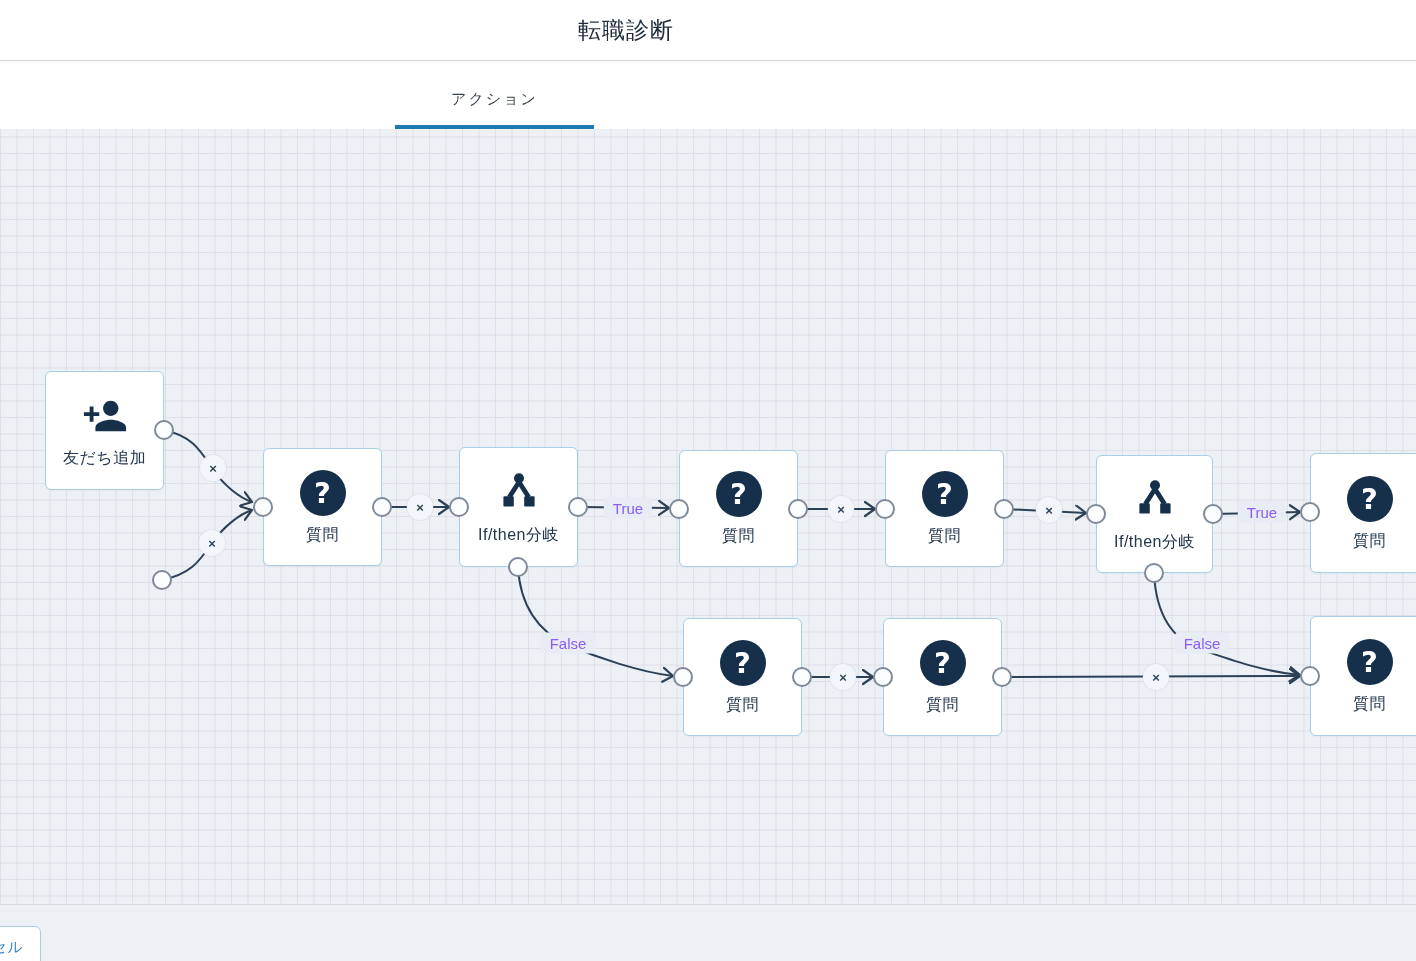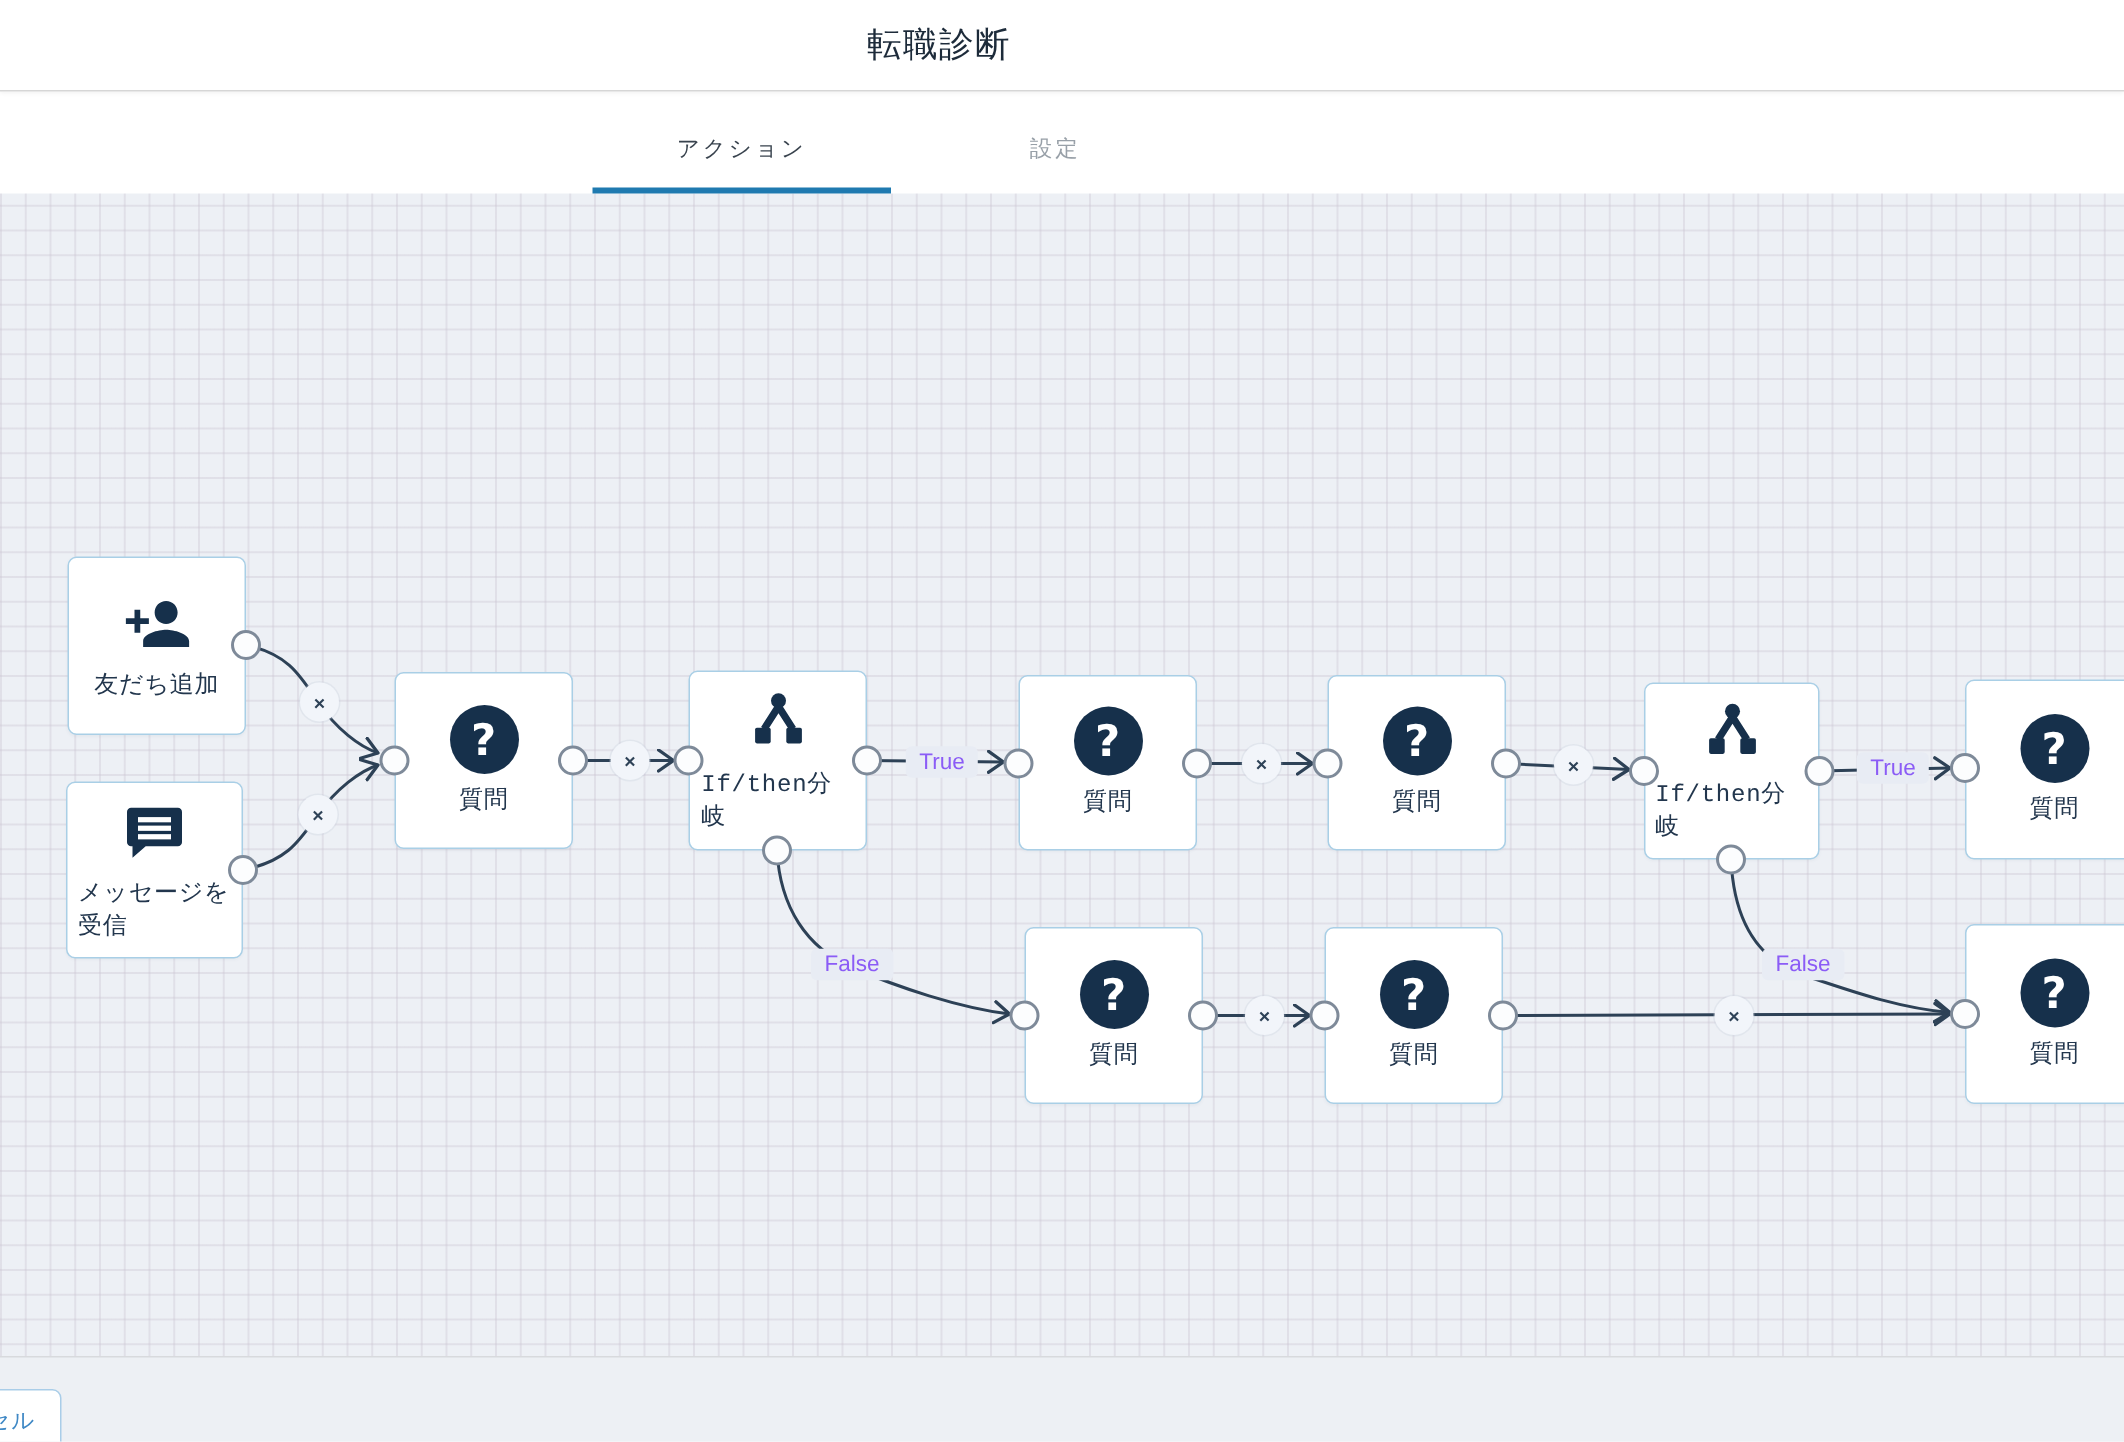--- a/index.html
+++ b/index.html
@@ -42,23 +42,22 @@
     display:flex;flex-direction:column;align-items:center;justify-content:center;gap:7px;
     z-index:2;cursor:pointer;box-shadow:0 1px 2px rgba(70,90,110,.05);box-sizing:border-box;
   }
   .node-icon{height:48px;display:flex;align-items:center;justify-content:center;color:#16304b;}
   .q-badge{
     width:46px;height:46px;border-radius:50%;background:#16304b;color:#fff;
     font-size:29px;font-weight:700;display:flex;align-items:center;justify-content:center;
     font-family:"DejaVu Sans",sans-serif;
   }
   .node-label{
-    font-size:16px;color:#22364d;text-align:left;line-height:1.35;max-width:102px;
+    font-size:16px;color:#22364d;text-align:center;line-height:1.35;max-width:102px;
     letter-spacing:.5px;
-    font-family:Liberation Mono, monospace;
   }
   .port{
     position:absolute;width:16px;height:16px;border:2px solid #7e8a99;border-radius:50%;
     background:#fcfdfe;transform:translate(-50%,-50%);z-index:3;cursor:crosshair;box-sizing:content-box;
   }
   .edge-delete{
     position:absolute;width:26px;height:26px;border-radius:50%;background:#f2f5fa;
     color:#2e4257;display:flex;align-items:center;justify-content:center;
     font-size:13px;font-weight:700;transform:translate(-50%,-50%);z-index:3;cursor:pointer;
     box-shadow:0 0 0 1px rgba(190,200,215,.25);
@@ -81,21 +80,20 @@
 </style>
 </head>
 <body>
 
 <div class="titlebar">
   <div class="title">転職診断</div>
 </div>
 
 <div class="tabbar">
   <div class="tab tab-actions active">アクション</div>
-  <div class="tab tab-settings">設定</div>
 </div>
 
 <div class="canvas">
     <svg id="edge-layer" width="1416" height="784">
       <defs>
         <marker id="arrow" markerUnits="userSpaceOnUse" markerWidth="18" markerHeight="18" refX="11" refY="8" orient="auto">
           <path d="M1,1 L11,8 L1,15" fill="none" stroke="#2d4156" stroke-width="2.2" stroke-linecap="round" stroke-linejoin="round"></path>
         </marker>
       </defs>
       <path d="M164,310 C192,316 200,330 212,348 S240,378 252,382" fill="none" stroke="#2d4156" stroke-width="2" marker-end="url(#arrow)"></path>
@@ -110,31 +108,20 @@
       <path d="M802,557 L873,557" fill="none" stroke="#2d4156" stroke-width="2" marker-end="url(#arrow)"></path>
       <path d="M1002,557 L1300,556" fill="none" stroke="#2d4156" stroke-width="2" marker-end="url(#arrow)"></path>
     </svg>
     <div class="node" style="left: 45px; top: 251px; width: 119px; height: 119px;">
       <div class="node-icon">
         <svg width="46" height="46" viewBox="0 0 24 24">
           <path fill="currentColor" d="M15 12c2.21 0 4-1.79 4-4s-1.79-4-4-4-4 1.79-4 4 1.79 4 4 4zm-9-2V7H4v3H1v2h3v3h2v-3h3v-2H6zm9 4c-2.67 0-8 1.34-8 4v2h16v-2c0-2.66-5.33-4-8-4z"></path>
         </svg>
       </div>
       <div class="node-label">友だち追加</div>
-    </div>
-    <div class="node" style="left: 44px; top: 401px; width: 118px; height: 118px;">
-      <div class="node-icon">
-        <svg width="44" height="44" viewBox="0 0 24 24">
-          <path fill="currentColor" d="M3.5 3h17A1.5 1.5 0 0 1 22 4.5v11a1.5 1.5 0 0 1-1.5 1.5H8.8L4 21.2V17h-.5A1.5 1.5 0 0 1 2 15.5v-11A1.5 1.5 0 0 1 3.5 3z"></path>
-          <rect x="6" y="6.4" width="12" height="1.9" fill="#fff"></rect>
-          <rect x="6" y="9.5" width="12" height="1.9" fill="#fff"></rect>
-          <rect x="6" y="12.6" width="12" height="1.9" fill="#fff"></rect>
-        </svg>
-      </div>
-      <div class="node-label">メッセージを受信</div>
     </div>
     <div class="node" style="left: 263px; top: 328px; width: 119px; height: 118px;">
       <div class="node-icon">
         <span class="q-badge">?</span>
       </div>
       <div class="node-label">質問</div>
     </div>
     <div class="node" style="left: 459px; top: 327px; width: 119px; height: 120px;">
       <div class="node-icon">
         <svg width="48" height="48" viewBox="0 0 24 24">

